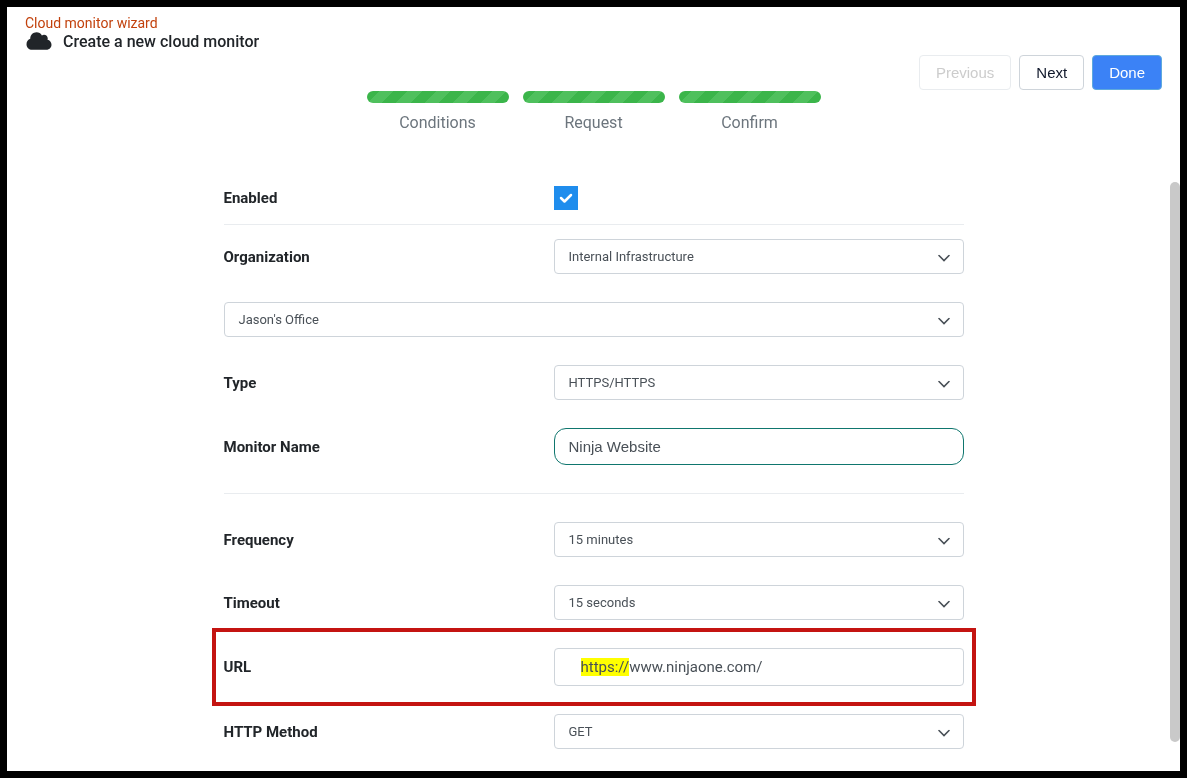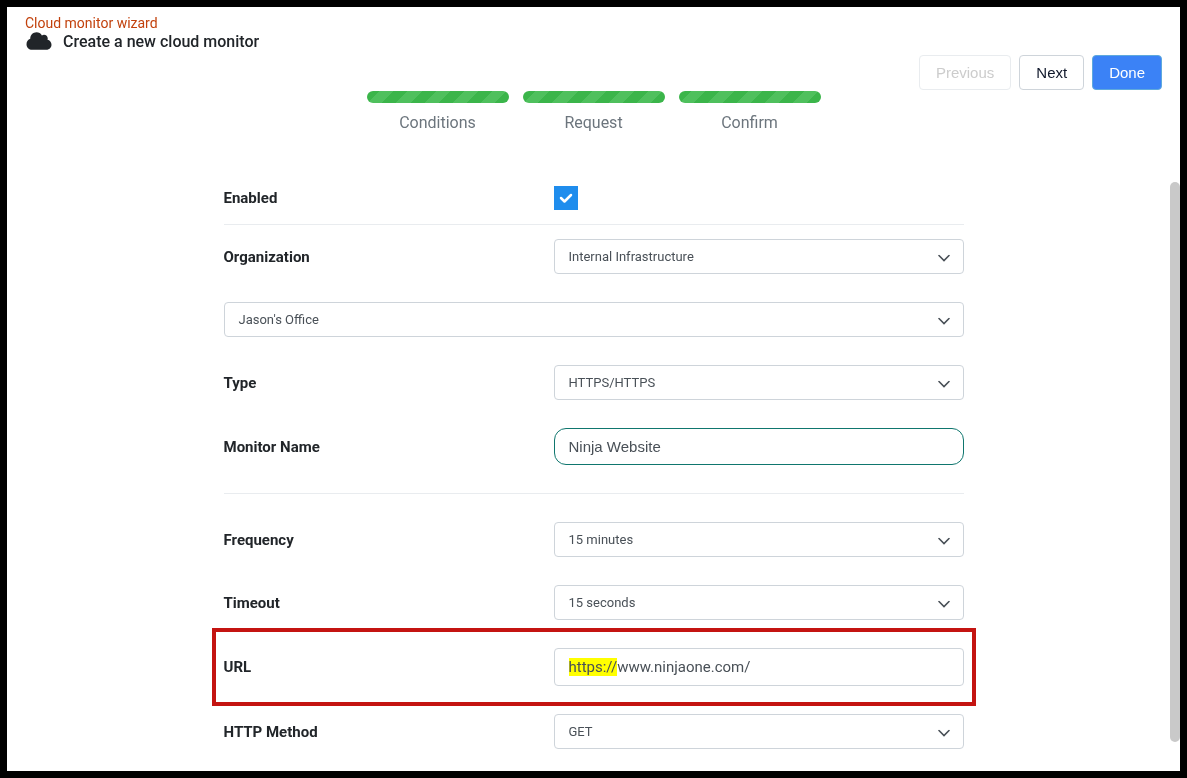--- a/index.html
+++ b/index.html
@@ -173,21 +173,21 @@
       left: -12px;
       right: -12px;
       top: -6px;
       bottom: -6px;
       border: 4px solid #c41411;
       pointer-events: none;
       z-index: 5;
     }
     .url-input-wrap {
       width: 100%;
-      padding: 9px 14px;
+      padding: 9px 26px;
       font-size: 15px;
       color: #495057;
       border: 1px solid #ced4da;
       border-radius: 4px;
       background: #fff;
       display: flex;
       align-items: center;
     }
     .url-scheme {
       background: #ffff00;

